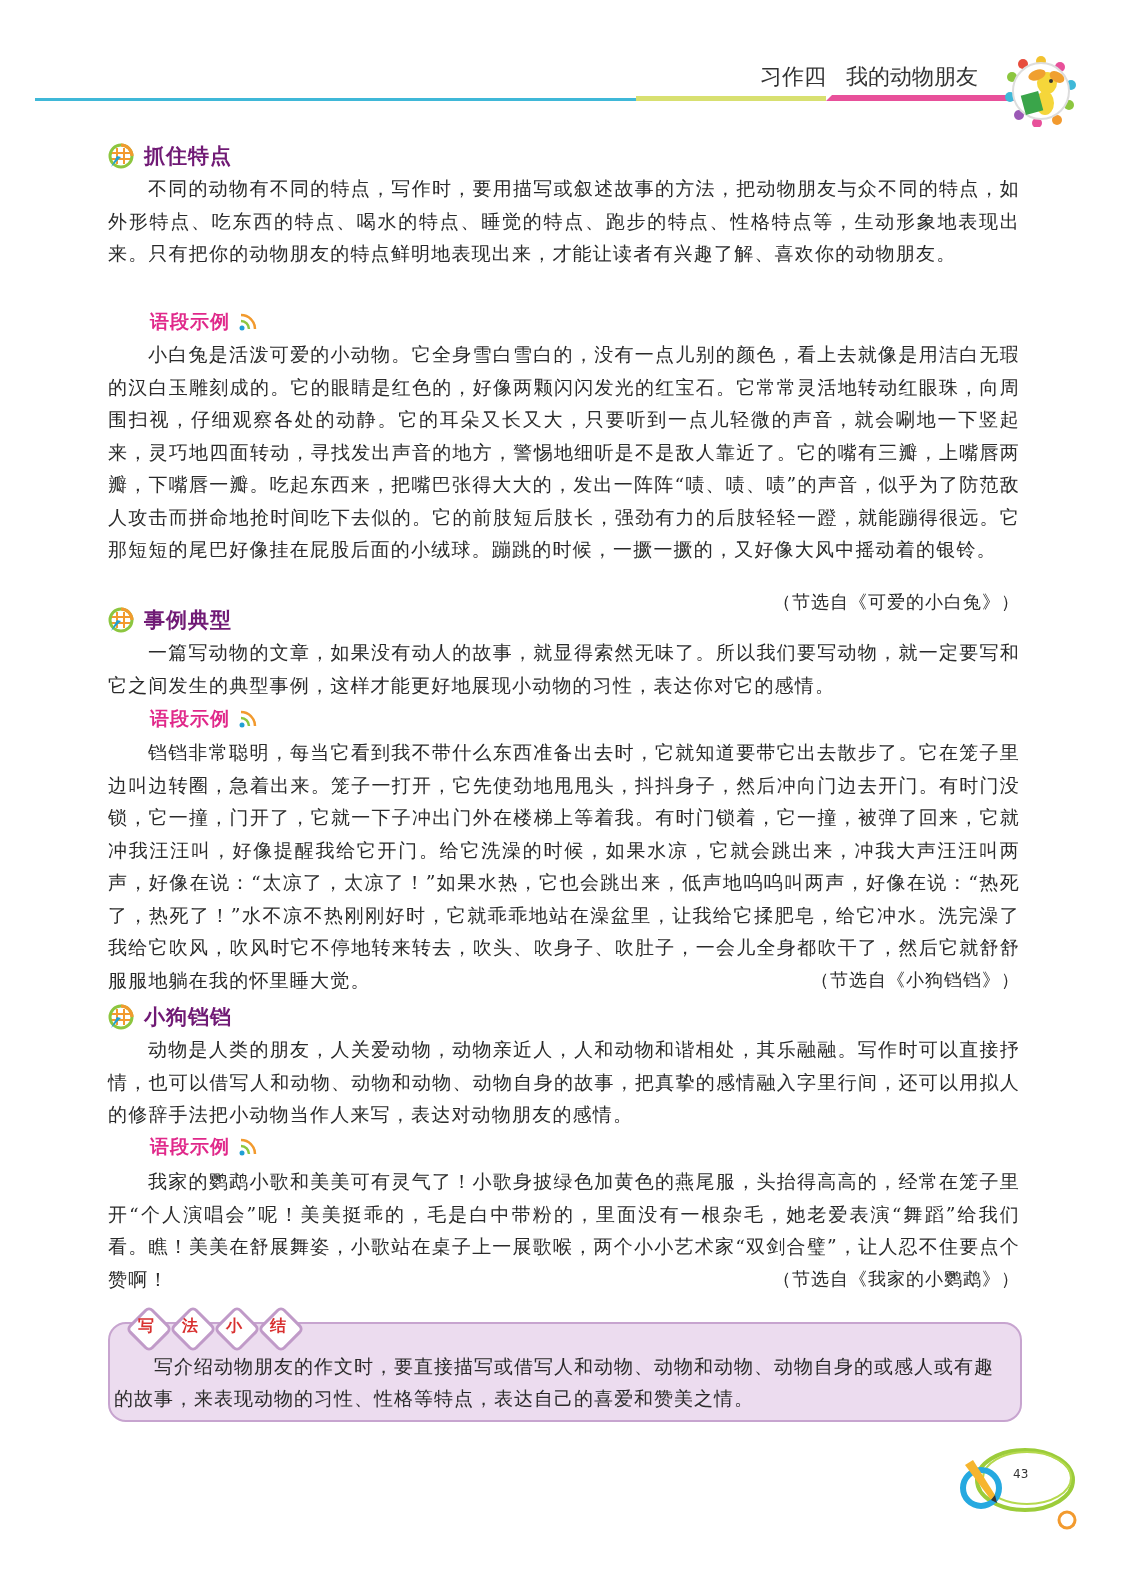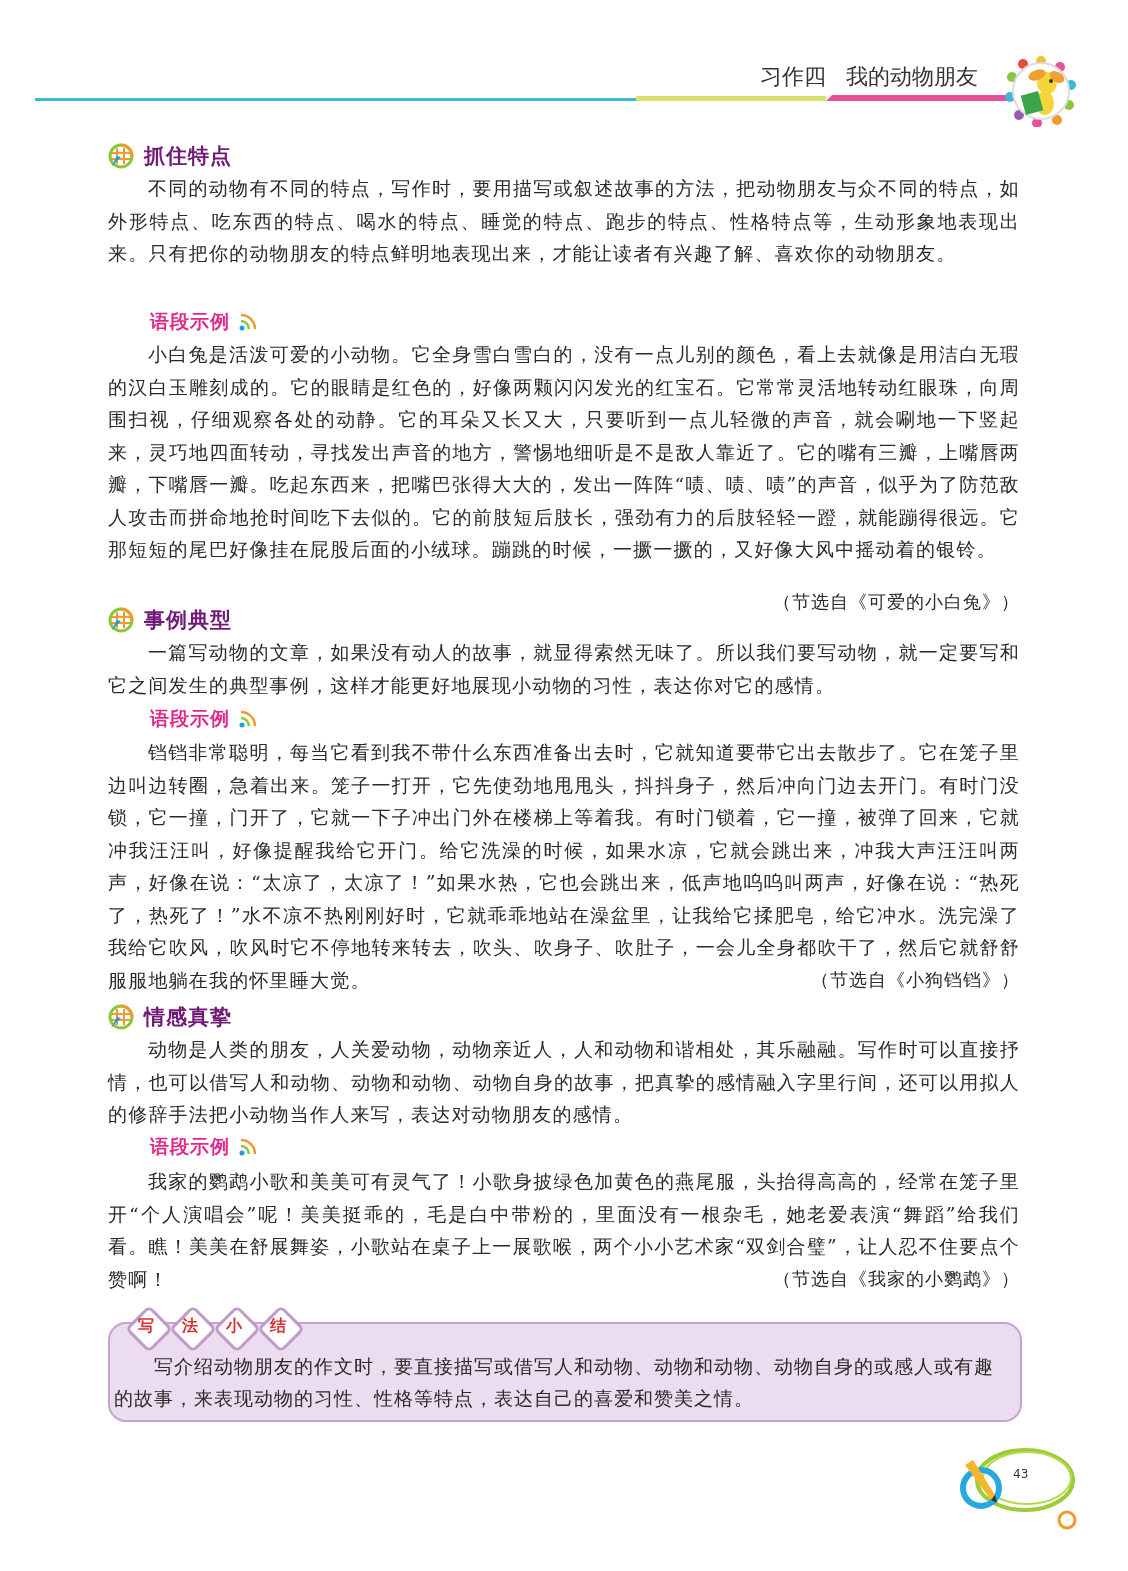--- a/index.html
+++ b/index.html
@@ -131,21 +131,21 @@
 <div class="sec-head" style="top:1003px;">
   <svg class="sec-icon" viewBox="0 0 26 26">
     <circle cx="13" cy="13" r="11" fill="none" stroke="#8cc63f" stroke-width="3"></circle>
     <path d="M13 2 A11 11 0 0 1 24 13" fill="none" stroke="#f29a2e" stroke-width="3"></path>
     <line x1="9" y1="5" x2="9" y2="21" stroke="#f29a2e" stroke-width="2"></line>
     <line x1="16" y1="5" x2="16" y2="21" stroke="#f29a2e" stroke-width="2"></line>
     <line x1="4" y1="10" x2="22" y2="10" stroke="#f29a2e" stroke-width="2"></line>
     <line x1="4" y1="16" x2="22" y2="16" stroke="#f29a2e" stroke-width="2"></line>
     <path d="M3 24 L13 14 L9 13 Z" fill="#1f9fd4"></path>
   </svg>
-  <span class="sec-title">情感真挚</span>
+  <span class="sec-title">小狗铛铛</span>
 </div>
 <div class="para" style="top:1033px;">动物是人类的朋友，人关爱动物，动物亲近人，人和动物和谐相处，其乐融融。写作时可以直接抒情，也可以借写人和动物、动物和动物、动物自身的故事，把真挚的感情融入字里行间，还可以用拟人的修辞手法把小动物当作人来写，表达对动物朋友的感情。</div>
 
 <div class="sub-head" style="top:1134px;">
   <span class="sub-title">语段示例</span>
   <svg class="rss-icon" viewBox="0 0 20 20">
     <circle cx="4" cy="16" r="2.5" fill="#1f9fd4"></circle>
     <path d="M3 9 A8 8 0 0 1 11 17" fill="none" stroke="#8cc63f" stroke-width="2.5"></path>
     <path d="M3 3 A14 14 0 0 1 17 17" fill="none" stroke="#f29a2e" stroke-width="2.5"></path>
   </svg>

